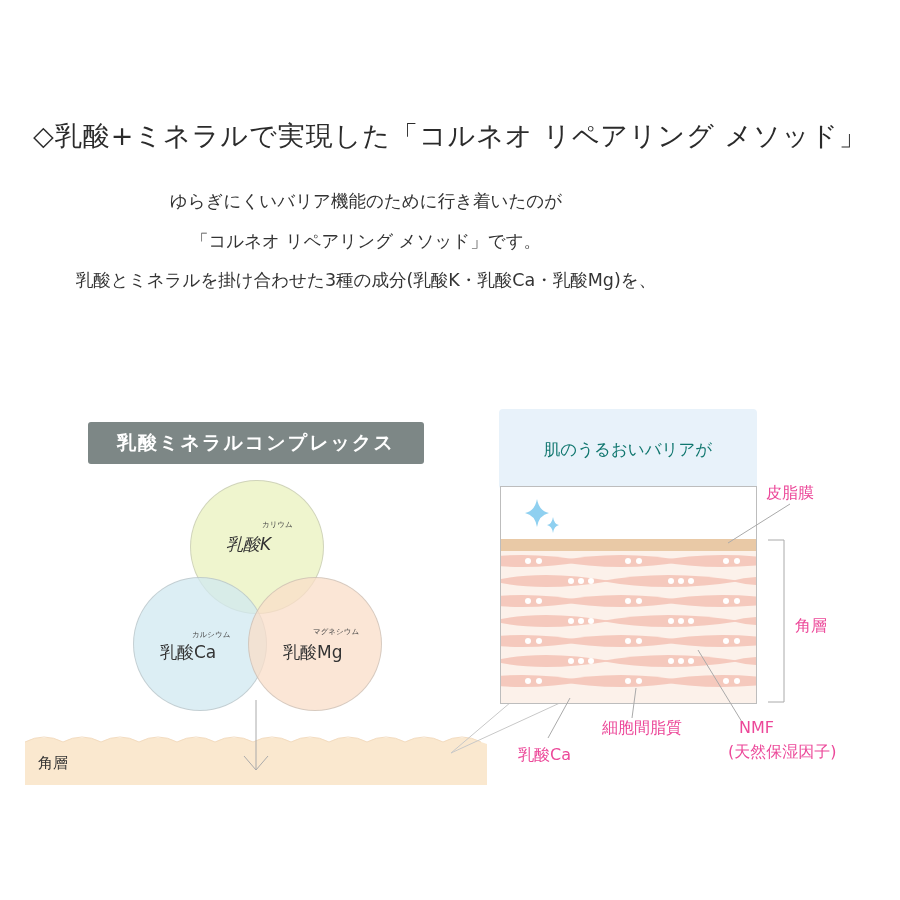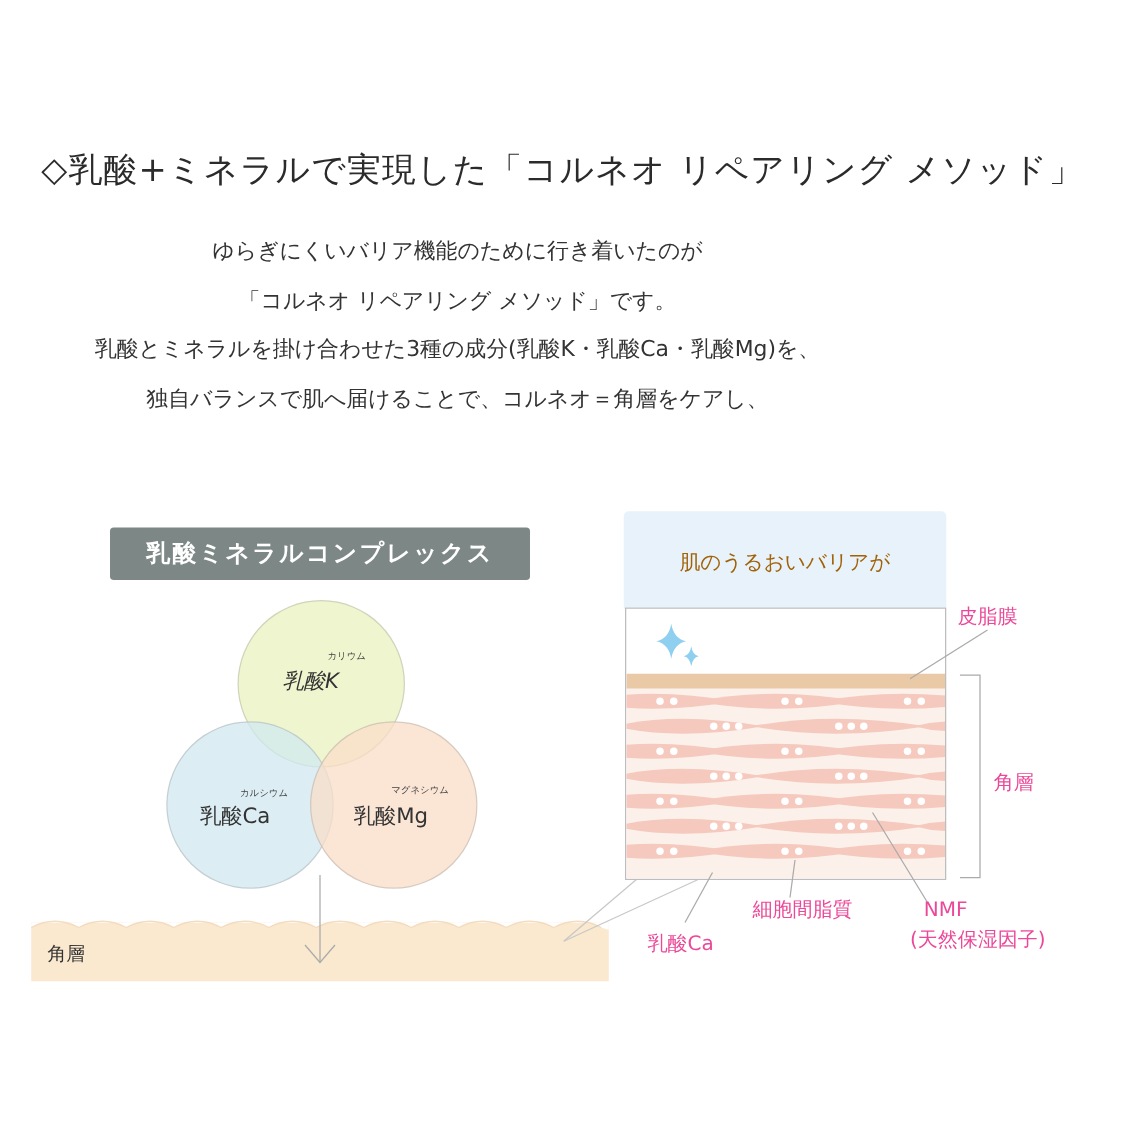--- a/index.html
+++ b/index.html
@@ -32,40 +32,39 @@
   .c-ca { left: 133px; top: 577px; width: 132px; height: 132px; background: rgba(208,232,240,0.75); }
   .c-mg { left: 248px; top: 577px; width: 132px; height: 132px; background: rgba(250,221,200,0.75); }
   .circle-label { position: absolute; font-size: 17px; color: #333; white-space: nowrap; }
   .ruby { position: absolute; font-size: 7.5px; color: #444; white-space: nowrap; }
   .stratum-box {
     left: 25px; top: 738px; width: 462px; height: 47px; background: #fae8cf;
   }
   .stratum-label { left: 38px; top: 754px; font-size: 15px; color: #333; }
   .barrier-head {
     left: 499px; top: 409px; width: 258px; height: 80px;
-    background: #e8f2fa; border-radius: 4px; color: #a16207;
+    background: #e8f2fa; border-radius: 4px; color: #0f766e;
     font-size: 16.5px; line-height: 25px; text-align: center;
     display: flex; flex-direction: column; justify-content: center;
   }
   .skin-box {
     left: 500px; top: 486px; width: 255px; height: 216px;
     border: 1px solid #bdbdbd; background: #fff; overflow: hidden;
   }
   .side-label { font-size: 16px; color: #ec4899; white-space: nowrap; }
 </style>
 </head>
 <body>
 
 <div class="abs title">◇乳酸+ミネラルで実現した「コルネオ リペアリング メソッド」</div>
 
 <div class="abs body-text">
   <div>ゆらぎにくいバリア機能のために行き着いたのが</div>
   <div>「コルネオ リペアリング メソッド」です。</div>
   <div>乳酸とミネラルを掛け合わせた3種の成分(乳酸K・乳酸Ca・乳酸Mg)を、</div>
-  <div>独自バランスで肌へ届けることで、コルネオ＝角層をケアし、</div>
 </div>
 
 <div class="abs complex-label">乳酸ミネラルコンプレックス</div>
 
 <div class="circle c-k"></div>
 <div class="circle c-ca"></div>
 <div class="circle c-mg"></div>
 
 <span class="ruby" style="left:262px; top:520px;">カリウム</span>
 <span class="circle-label" style="left:226px; top:533px;font-style:italic;">乳酸K</span>

